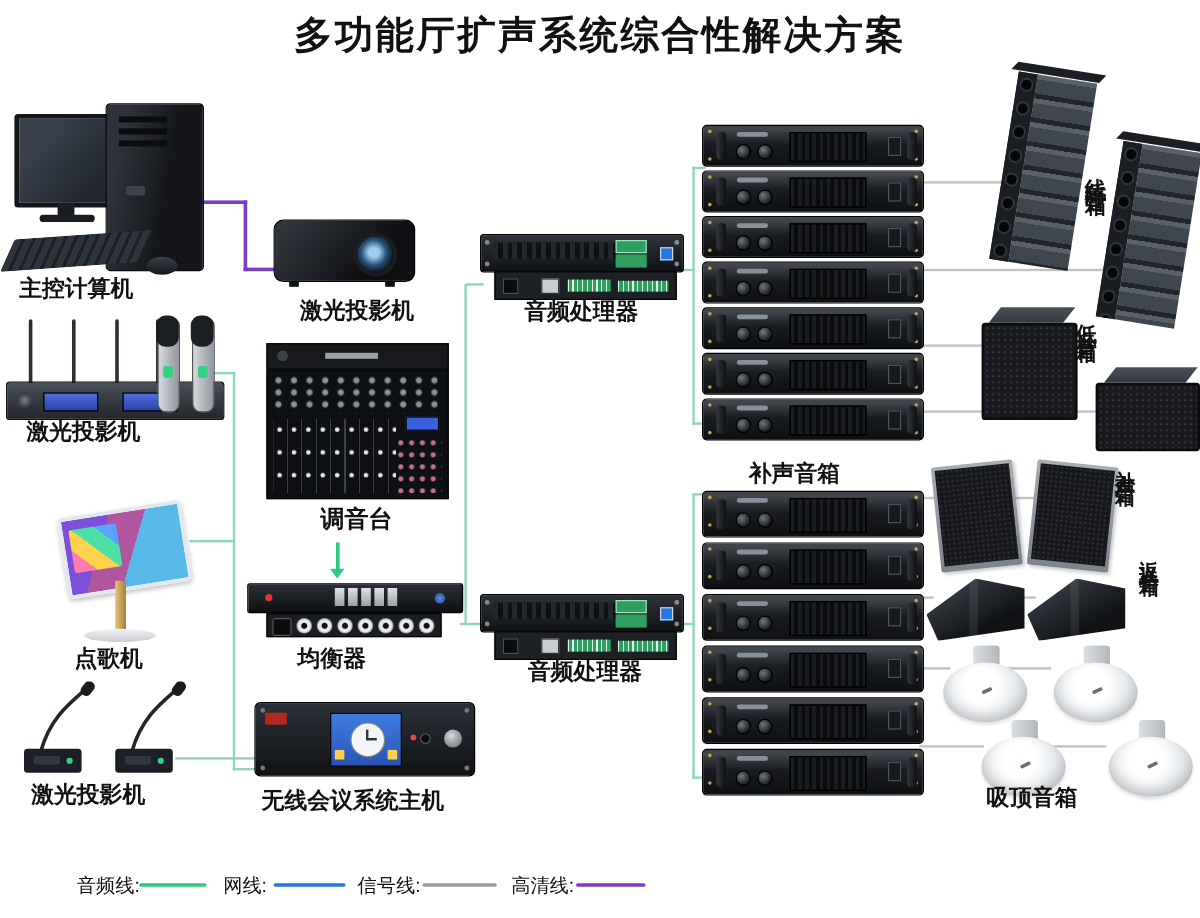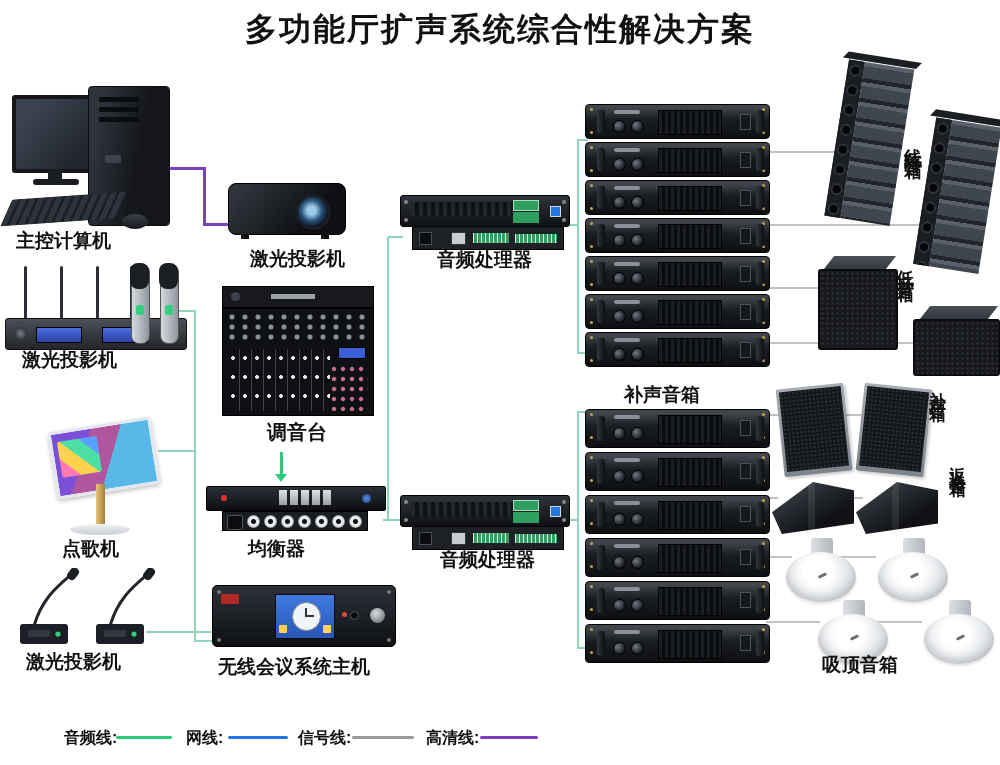--- a/index.html
+++ b/index.html
@@ -148,21 +148,21 @@
          clip-path:polygon(0 58%,50% 0,100% 16%,100% 80%,12% 100%);
          background:linear-gradient(150deg,#3c424a 10%,#101216 70%);}
   .wedge:after{content:"";position:absolute;left:44%;top:0;width:7px;height:100%;background:rgba(255,255,255,.08);}
   
   .ceil{position:absolute;width:72px;height:66px;z-index:2;}
   .ceil .can{position:absolute;left:25px;top:0;width:22px;height:20px;background:linear-gradient(90deg,#dcdfe2,#b2b6bc);border-radius:3px;}
   .ceil .dome{position:absolute;left:0;top:14px;width:70px;height:50px;border-radius:50%;
     background:radial-gradient(circle at 45% 38%,#ffffff 28%,#e6e9ec 58%,#c3c7cd);box-shadow:inset 0 -5px 9px rgba(0,0,0,.15),0 2px 3px rgba(0,0,0,.12);}
   .ceil .dash{position:absolute;left:32px;top:36px;width:9px;height:3px;background:#6b7076;border-radius:2px;transform:rotate(-25deg);}
   
-  .leg-lbl{position:absolute;font-weight:700;font-size:16px;z-index:3;}
+  .leg-lbl{position:absolute;font-weight:400;font-size:16px;z-index:3;}
   .swatch{position:absolute;height:3px;z-index:3;border-radius:2px;}
 </style>
 </head>
 <body>
 
 <div class="title">多功能厅扩声系统综合性解决方案</div>
 
 <i class="ln h hd" style="left:168px;top:167px;width:38px;"></i>
 <i class="ln v hd" style="left:203px;top:167px;height:59px;"></i>
 <i class="ln h hd" style="left:203px;top:223px;width:27px;"></i>

